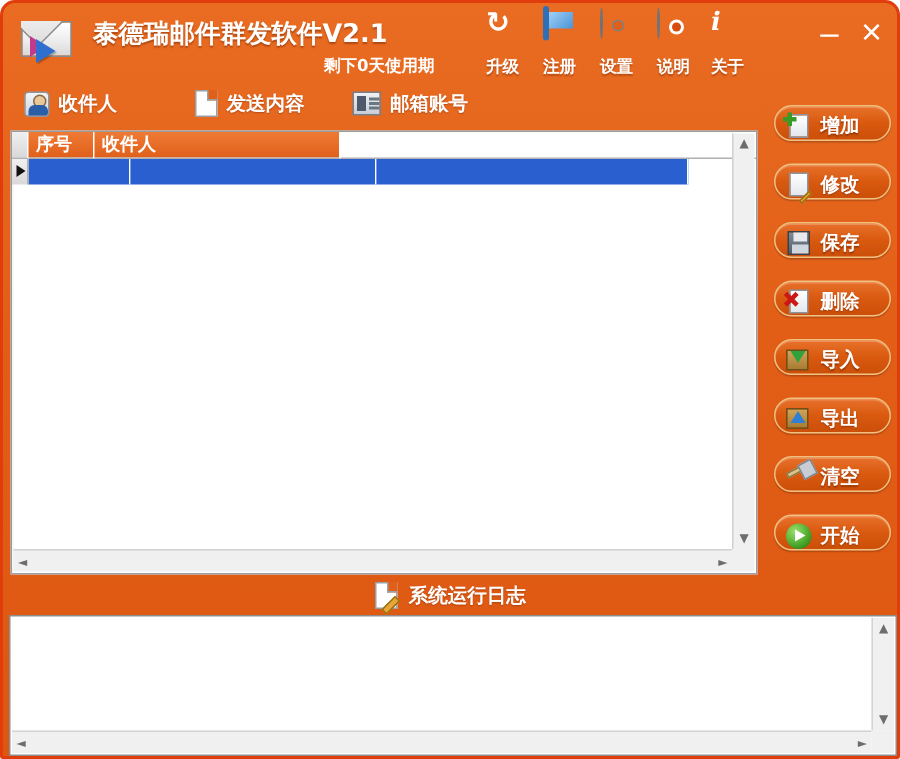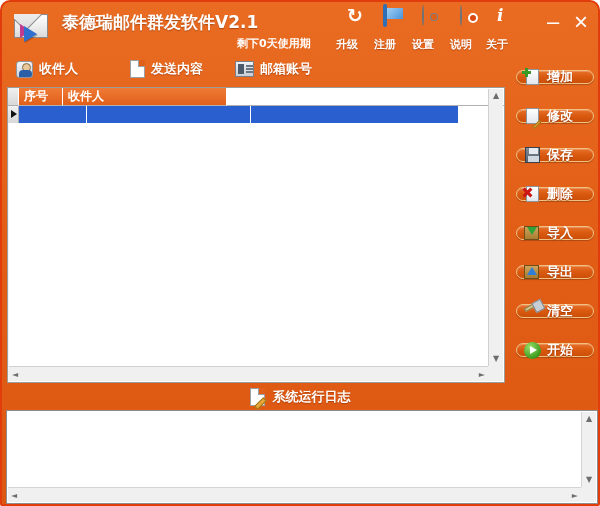--- a/index.html
+++ b/index.html
@@ -52,25 +52,24 @@
     position:absolute; left:60px; top:9px;
     font-size:17px; font-weight:bold; color:#ffffff;
     letter-spacing:0px; white-space:nowrap;
     text-shadow:0 1px 1px rgba(120,40,0,.5);
     text-align:center;
   }
   #trial-text {
     position:absolute; left:214px; top:34px;
     font-size:11px; font-weight:bold; color:#ffffff;
     white-space:nowrap;
-    margin-left:21px;
-  }
-
-  
-  .tb { position:absolute; top:4px; width:46px; height:44px; text-align:center;
+  }
+
+  
+  .tb { position:absolute; top:4px; width:46px; height:44px; text-align:left;
         cursor:pointer; }
   .tb .glyph { display:block; height:26px; margin:0 auto 1px; position:relative; }
   .tb .lbl { font-size:11px; font-weight:bold; color:#ffffff; white-space:nowrap;
              text-shadow:0 1px 1px rgba(120,40,0,.45); }
 
   .ic-refresh {
     width:25px;height:25px;border-radius:50%;margin:0 auto;
     background:radial-gradient(circle at 35% 30%,#7ddc4a,#2f9b1d 70%,#1d6b11);
     position:relative;
   }
@@ -212,25 +211,25 @@
   }
   #grid-corner {
     position:absolute; right:1px; bottom:1px; width:15px; height:15px;
     background:#f0f0f0;
   }
   .sb-arrow { position:absolute; font-size:8px; color:#6d6d6d; line-height:1; }
 
   
   #btncol { position:absolute; left:508px; top:68px; width:88px; height:312px; }
   .abtn {
-    position:absolute; left:6px; width:78px; height:14px;
+    position:absolute; left:6px; width:78px; height:24px;
     background:linear-gradient(180deg,#e8712b 0%,#d9590f 50%,#cc4f09 100%);
     border:1px solid #f0c080; border-radius:12px;
     box-shadow:0 1px 1px rgba(0,0,0,.22), inset 0 1px 0 rgba(255,255,255,.22);
-    display:flex; align-items:center; cursor:pointer;
+    display:flex; align-items:flex-end; cursor:pointer;
   }
   .abtn .bico { width:18px; height:17px; margin-left:6px; flex:0 0 auto;
                 position:relative; }
   .abtn .blbl { font-size:13px; font-weight:bold; color:#ffffff;
                 margin-left:6px; white-space:nowrap;
                 text-shadow:0 1px 1px rgba(110,35,0,.55); }
 
   .bi-sheet{position:absolute;left:3px;top:0;width:13px;height:16px;
     background:linear-gradient(180deg,#ffffff,#e3e7ec);border:1px solid #8d949c;}
   .bi-plus{position:absolute;left:-1px;top:-1px;width:9px;height:9px;}

